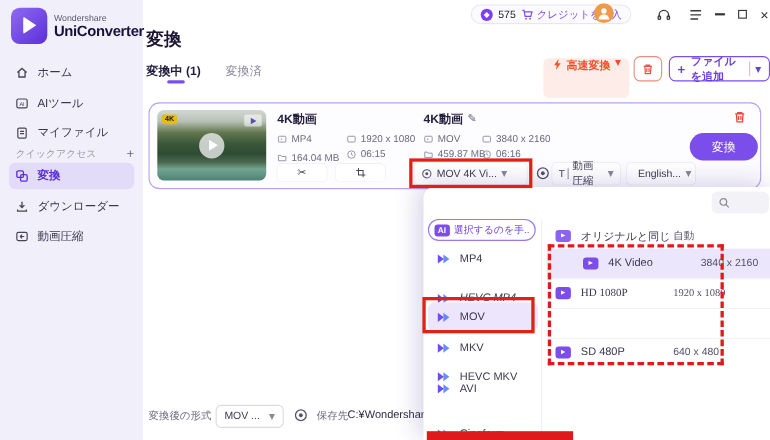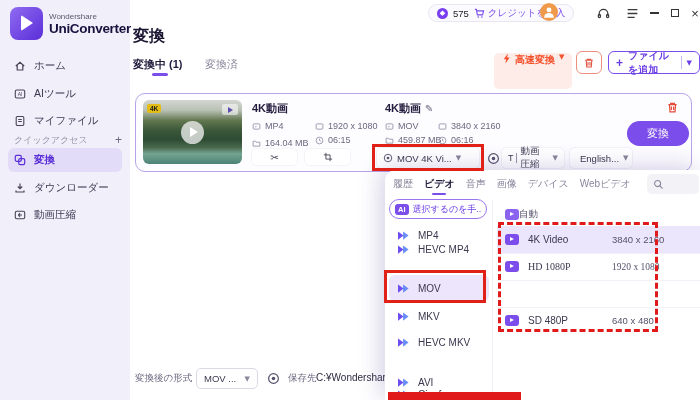--- a/index.html
+++ b/index.html
@@ -339,28 +339,20 @@
   <div class="abs" style="left:267px;top:371px;">
     <svg width="13" height="13" viewBox="0 0 12 12" fill="none" stroke="#55506a" stroke-width="1.1">
         <circle cx="6" cy="6" r="4.5"></circle>
         <circle cx="6" cy="6" r="1.6" fill="#55506a" stroke="none"></circle>
       </svg>
   </div>
   <div class="abs bb-label" style="left:288px;top:372px;">保存先</div>
   <div class="abs" id="dest-path">C:¥Wondershare UniC</div>
 
   <div class="abs panel z20">
-    <div class="panel-tabs">
-      <span class="ptab">履歴</span>
-      <span class="ptab active">ビデオ</span>
-      <span class="ptab">音声</span>
-      <span class="ptab">画像</span>
-      <span class="ptab">デバイス</span>
-      <span class="ptab">Webビデオ</span>
-    </div>
     <div class="panel-search">
       <svg width="11" height="11" viewBox="0 0 12 12" fill="none" stroke="#8a869c" stroke-width="1.2">
           <circle cx="5" cy="5" r="3.3"></circle>
           <path d="M7.6 7.6 10.4 10.4"></path>
         </svg>
     </div>
 
     <div class="ai-btn">
       <span class="ai-badge">AI</span>
       <span style="white-space:nowrap;overflow:hidden;">選択するのを手...</span>
@@ -368,21 +360,21 @@
 
     <div class="v-div"></div>
 
     <div class="fmt-row" style="top:52px;">
       <svg width="13" height="11" viewBox="0 0 14 12">
           <path d="M1 1.5 7 6 1 10.5Z" fill="#6d4df0"></path>
           <path d="M6.5 1.5 12.5 6 6.5 10.5Z" fill="#4f7af5" opacity=".85"></path>
         </svg>
       <span>MP4</span>
     </div>
-    <div class="fmt-row" style="top:66px;">
+    <div class="fmt-row" style="top:88px;font-style:italic;">
       <svg width="13" height="11" viewBox="0 0 14 12">
           <path d="M1 1.5 7 6 1 10.5Z" fill="#6d4df0"></path>
           <path d="M6.5 1.5 12.5 6 6.5 10.5Z" fill="#4f7af5" opacity=".85"></path>
         </svg>
       <span>HEVC MP4</span>
     </div>
     <div class="fmt-row selected" style="top:105px;">
       <svg width="13" height="11" viewBox="0 0 14 12">
           <path d="M1 1.5 7 6 1 10.5Z" fill="#6d4df0"></path>
           <path d="M6.5 1.5 12.5 6 6.5 10.5Z" fill="#4f7af5" opacity=".85"></path>
@@ -396,40 +388,41 @@
         </svg>
       <span>MKV</span>
     </div>
     <div class="fmt-row" style="top:159px;">
       <svg width="13" height="11" viewBox="0 0 14 12">
           <path d="M1 1.5 7 6 1 10.5Z" fill="#6d4df0"></path>
           <path d="M6.5 1.5 12.5 6 6.5 10.5Z" fill="#4f7af5" opacity=".85"></path>
         </svg>
       <span>HEVC MKV</span>
     </div>
-    <div class="fmt-row" style="top:199px;text-align:right;">
+    <div class="fmt-row" style="top:170px;text-align:right;">
       <svg width="13" height="11" viewBox="0 0 14 12">
           <path d="M1 1.5 7 6 1 10.5Z" fill="#6d4df0"></path>
           <path d="M6.5 1.5 12.5 6 6.5 10.5Z" fill="#4f7af5" opacity=".85"></path>
         </svg>
       <span>AVI</span>
     </div>
     <div class="fmt-row" style="top:211px;">
       <svg width="13" height="11" viewBox="0 0 14 12">
           <path d="M1 1.5 7 6 1 10.5Z" fill="#6d4df0"></path>
           <path d="M6.5 1.5 12.5 6 6.5 10.5Z" fill="#4f7af5" opacity=".85"></path>
         </svg>
       <span>Cineform</span>
     </div>
 
     <div class="res-row" style="top:31px;">
       <span class="res-icon" style="background:#8a63f0;"></span>
+      <span class="res-name">オリジナルと同じ</span>
       <span class="res-value">自動</span>
     </div>
-    <div class="res-row selected" style="top:56px;">
+    <div class="res-row selected" style="top:56px;padding-left:25px;">
       <span class="res-icon"></span>
       <span class="res-name">4K Video</span>
       <span class="res-value">3840 x 2160</span>
     </div>
     <div class="res-sep" style="top:83px;"></div>
     <div class="res-row" style="top:83px;font-family:Liberation Serif, serif;">
       <span class="res-icon"></span>
       <span class="res-name">HD 1080P</span>
       <span class="res-value">1920 x 1080</span>
     </div>

